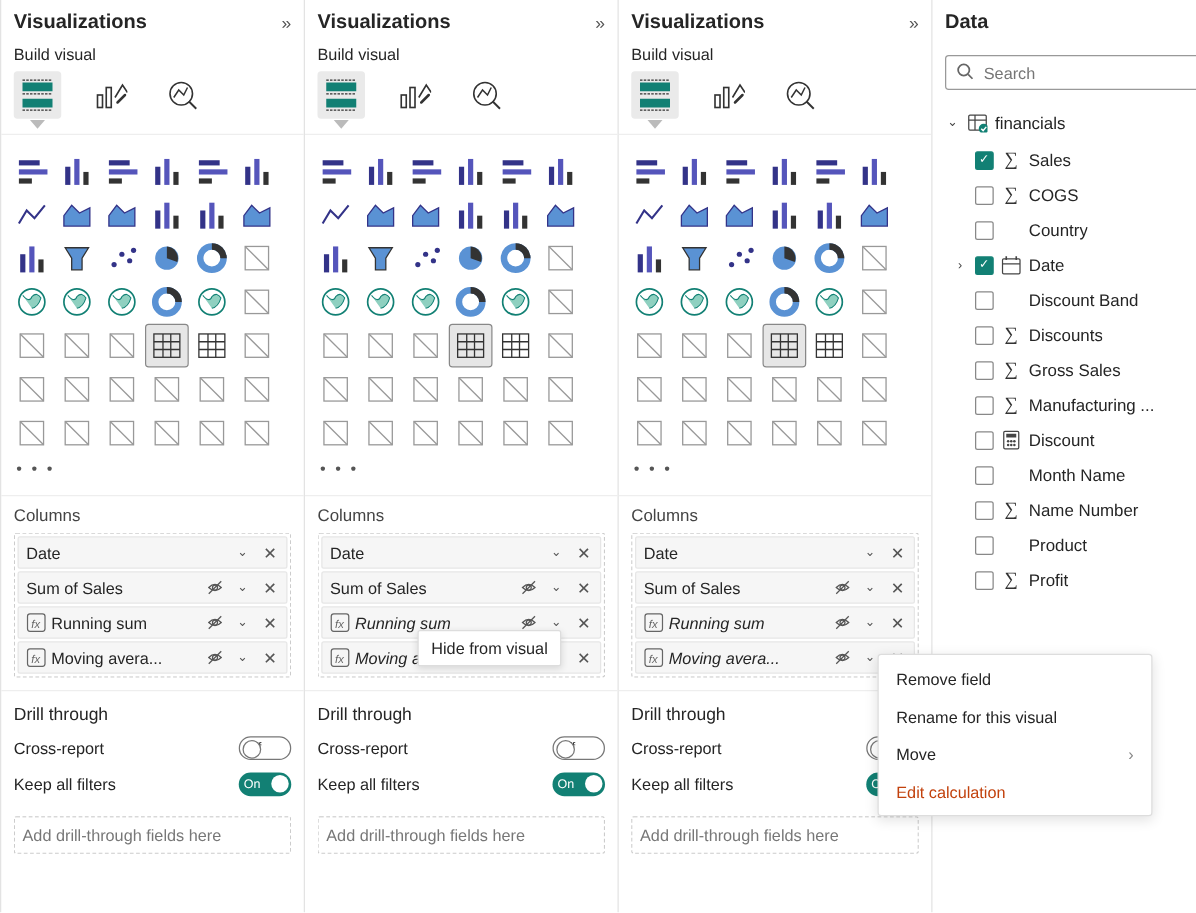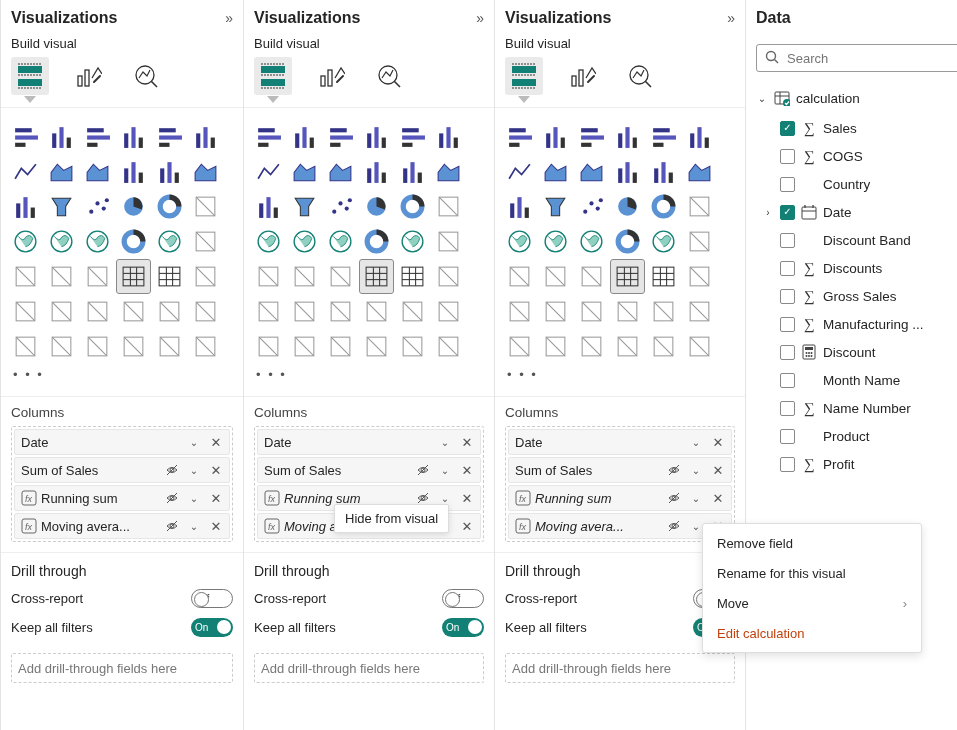--- a/index.html
+++ b/index.html
@@ -1297,21 +1297,21 @@
       <input type="text" style="border: none; outline: none; flex: 1 1 0%; font-size: 13px; color: rgb(102, 102, 102); background: transparent;" placeholder="Search">
     </div>
     <div class="tree">
       <div class="tree-row table-row">
         <span class="caret">⌄</span>
         <span class="ico">
             <svg viewBox="0 0 16 16">
               <use href="#ico-table-data"></use>
             </svg>
           </span>
-        <span>calculation</span>
+        <span>financials</span>
       </div>
       <div class="tree-children">
           <div class="tree-row indent-1">
 
       <span class="cb checked"></span>
       <span class="ico sigma">∑</span>
       <span class="tree-ellipsis">Sales</span>
     </div>
           <div class="tree-row indent-1">
 

